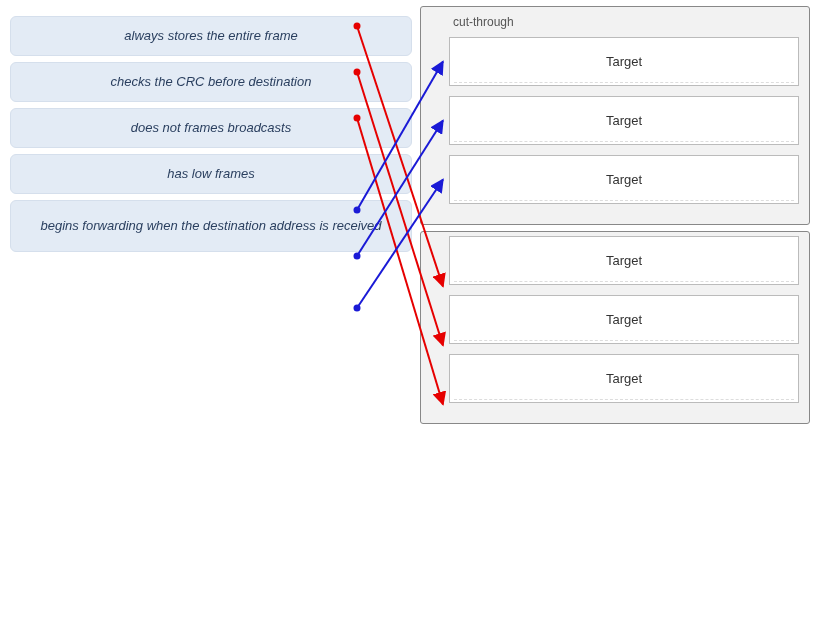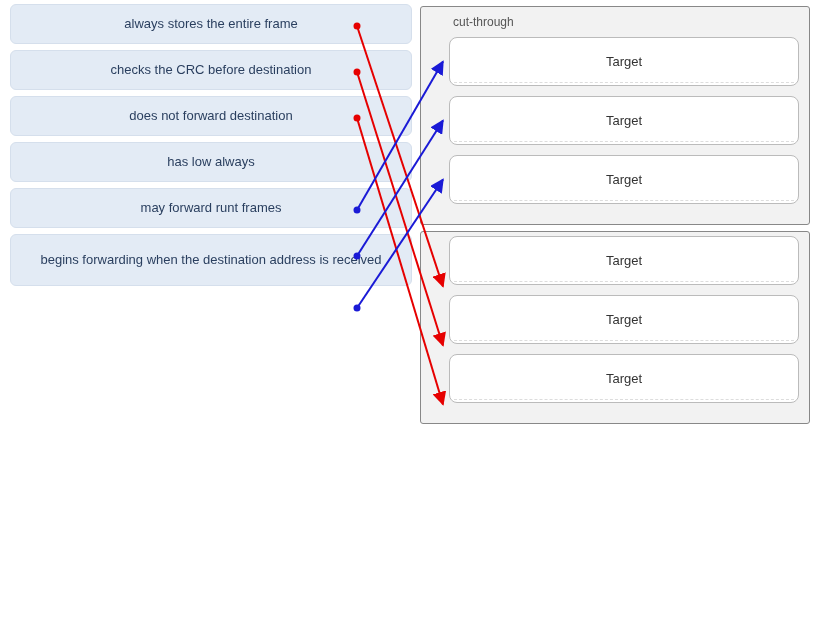--- a/index.html
+++ b/index.html
@@ -11,21 +11,22 @@
       position: relative;
       background: #fff;
     }
     .container {
       display: flex;
       width: 100%;
       height: 100%;
     }
     .left-col {
       width: 420px;
-      padding: 4px 8px 6px 10px;
+      padding: 16px 8px 6px 10px;
+      font-style: italic;
     }
     .right-col {
       width: 400px;
       padding: 6px 10px 6px 0;
     }
     .source-item {
       background: #e3ebf5;
       border: 1px solid #d5dfec;
       border-radius: 6px;
       padding: 10px 14px;
@@ -51,21 +52,21 @@
     }
     .group-label {
       font-size: 12px;
       color: #555;
       padding: 4px 6px 8px 8px;
       text-align: left;
     }
     .target-item {
       background: #fff;
       border: 1px solid #bbb;
-      border-radius: 8px;
+      border-radius: 0;
       padding: 16px 10px;
       margin: 0 4px 10px 4px;
       text-align: center;
       color: #333;
       font-size: 13px;
       position: relative;
     }
     .target-item::after {
       content: "";
       position: absolute;
@@ -80,23 +81,22 @@
       pointer-events: none;
     }
   </style>
 </head>
 <body>
 
 <div class="container">
   <div class="left-col">
     <div class="source-item">always stores the entire frame</div>
     <div class="source-item">checks the CRC before destination</div>
-    <div class="source-item">does not forward destination</div>
-    <div class="source-item">has low always</div>
-    <div class="source-item">may forward runt frames</div>
+    <div class="source-item">does not frames broadcasts</div>
+    <div class="source-item">has low frames</div>
     <div class="source-item tall">begins forwarding when the destination address is received</div>
   </div>
   <div class="right-col">
     <div class="group-box">
       <div class="group-label">cut-through</div>
       <div class="target-item">Target</div>
       <div class="target-item">Target</div>
       <div class="target-item">Target</div>
     </div>
     <div class="group-box">

